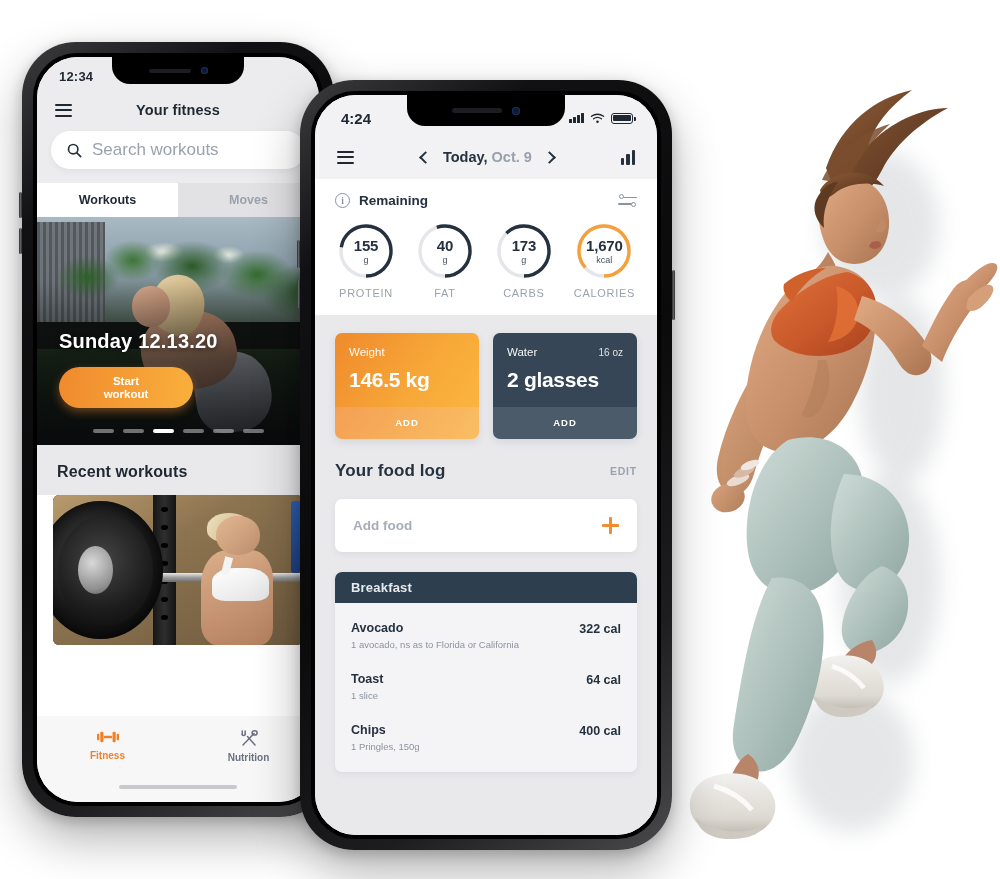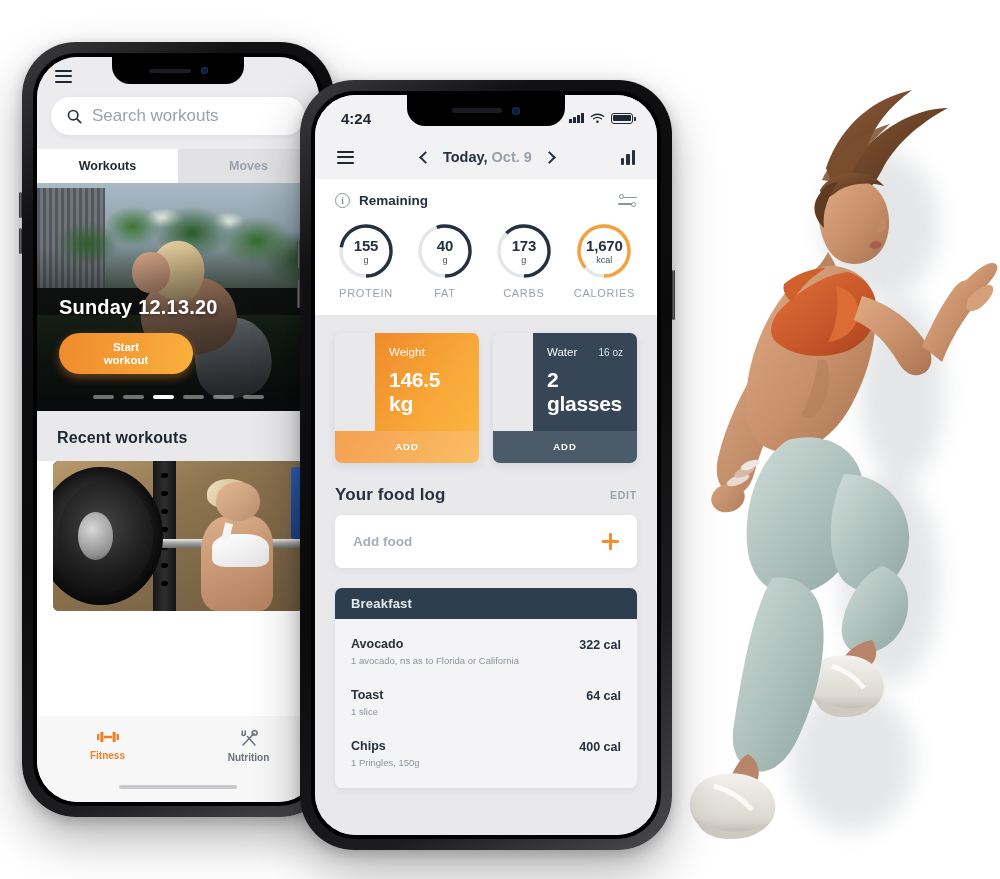--- a/index.html
+++ b/index.html
@@ -233,37 +233,37 @@
   .ring-val {
     position:absolute; inset:0; display:flex; flex-direction:column; align-items:center; justify-content:center;
     line-height:1;
   }
   .ring-num { font-size: 15px; font-weight:700; color:#26313f; letter-spacing:-.2px;}
   .ring-unit { font-size: 9px; color:#46505e; margin-top:3px; }
   .ring-label { font-size: 11px; font-weight:400; letter-spacing:.7px; color:#9aa2ae; }
 
   .cards-row { display:flex; gap:14px; padding: 18px 20px 0; }
   .mini-card { flex:1; border-radius:7px; overflow:hidden; box-shadow: 0 3px 8px rgba(40,50,65,.10); cursor:pointer;}
-  .mini-top { padding: 13px 14px 15px; margin-left: 40px; }
+  .mini-top { padding: 13px 14px 15px; }
   .mini-head { display:flex; align-items:baseline; justify-content:space-between; }
   .mini-title { font-size: 11.5px; color:#fff; opacity:.95; }
   .mini-sub { font-size: 10px; color:#fff; opacity:.85; }
   .mini-value { font-size: 21px; font-weight:700; color:#fff; margin-top: 10px; letter-spacing:-.3px;}
   .mini-add { text-align:center; font-size:9.5px; font-weight:700; letter-spacing:1px; color:#fff; padding: 10px 0 11px; }
   .card-weight .mini-top { background: linear-gradient(125deg,#EF8A2C 0%,#F7A838 60%,#FBB43F 100%); }
   .card-weight .mini-add { background: linear-gradient(125deg,#F4A053 0%,#FABE63 100%); }
   .card-water .mini-top { background: #364656; }
   .card-water .mini-add { background: #4c5b6a; }
 
   .foodlog-head { display:flex; align-items:center; justify-content:space-between; padding: 22px 20px 10px;}
   .foodlog-title { font-size: 17px; font-weight:700; color:#26313f; letter-spacing:.1px;}
   .foodlog-edit { font-size: 10.5px; font-weight:600; letter-spacing:.8px; color:#9aa2ae; cursor:pointer;}
 
   .addfood {
-    margin: 0 20px; background:#fff; border-radius:7px; height: 53px;
+    margin: 8px 20px; background:#fff; border-radius:7px; height: 53px;
     display:flex; align-items:center; justify-content:space-between; padding: 0 18px;
     box-shadow: 0 2px 6px rgba(40,50,65,.07); cursor:pointer;
   }
   .addfood-lbl { font-size: 13.5px; font-weight:700; color:#a6adb8; }
   .plus { position:relative; width:17px; height:17px; }
   .plus::before,.plus::after{content:""; position:absolute; background:#F28C2E; border-radius:1px;}
   .plus::before{left:0;right:0;top:7.2px;height:2.6px;}
   .plus::after{top:0;bottom:0;left:7.2px;width:2.6px;}
 
   .meal-card { margin: 20px 20px 0; border-radius: 7px; overflow:hidden; background:#f4f4f6; box-shadow: 0 2px 6px rgba(40,50,65,.07); }
@@ -288,20 +288,23 @@
     <div class="side-btn" style="left:-3px; top:186px; width:3px; height:26px;"></div>
     <div class="side-btn" style="right:-3px; top:178px; width:3px; height:46px;"></div>
     <div class="bezel">
       <div class="screen">
 
         <div class="notch">
           <div class="speaker"></div>
           <div class="camera"></div>
         </div>
 
+        <div class="l-statusbar">
+          <div class="l-time">12:34</div>
+        </div>
 
         <div class="l-header">
           <div class="hamburger">
               <span></span>
               <span></span>
               <span></span>
             </div>
           <div class="l-title">Your fitness</div>
         </div>
 

